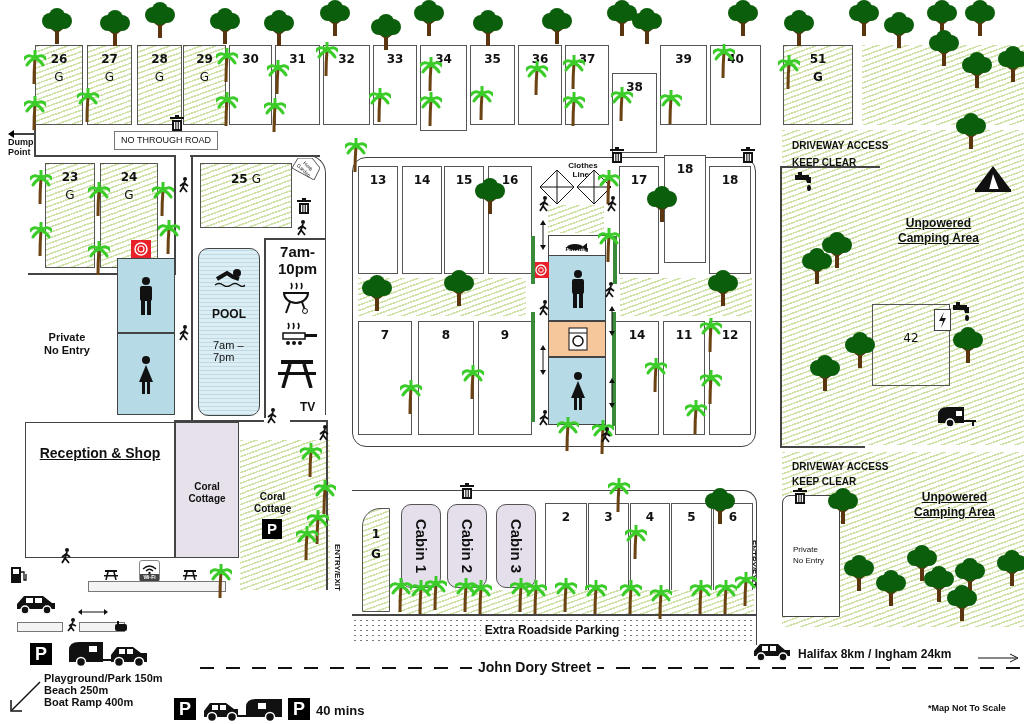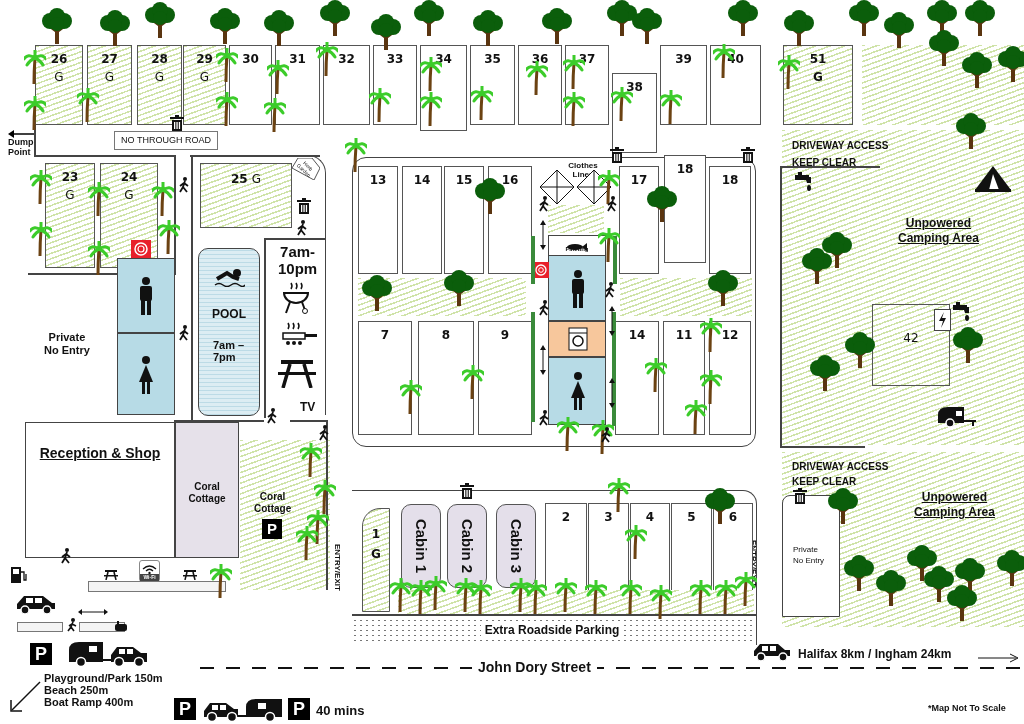--- a/index.html
+++ b/index.html
@@ -152,21 +152,21 @@
 
 <div class="abs" style="left:198px;top:248px;width:62px;height:168px;border:1.5px solid #444;border-radius:10px;box-sizing:border-box;background:#dcedf3;background-image:repeating-linear-gradient(0deg,#bcdbe6 0 1px,transparent 1px 4px);">
   <div class="abs" style="left:14px;top:18px;">
     <svg width="32" height="20">
         <circle cx="24" cy="6" r="4" fill="#111"></circle>
         <path d="M4 12 L14 6 L20 10 L26 12" stroke="#111" stroke-width="4" fill="none"></path>
         <path d="M2 18 Q6 15 10 18 T18 18 T26 18 T32 18" stroke="#111" stroke-width="1.5" fill="none"></path>
       </svg>
   </div>
   <div class="abs" style="left:0;right:0;top:58px;text-align:center;font-weight:bold;font-size:12px;">POOL</div>
-  <div class="abs" style="left:14px;top:90px;font-weight:bold;font-size:11px;line-height:12px;">
+  <div class="abs" style="left:14px;top:90px;font-weight:normal;font-size:11px;line-height:12px;">
     <div>7am –</div>
     <div>7pm</div>
   </div>
 </div>
 
 <div class="line" style="left:264px;top:238px;width:62px;height:1.5px;"></div>
 <div class="line" style="left:264px;top:238px;width:1.5px;height:180px;"></div>
 <div class="label" style="left:278px;top:243px;font-size:15px;line-height:17px;text-align:center;">
   <div>7am-</div>
   <div>10pm</div>

